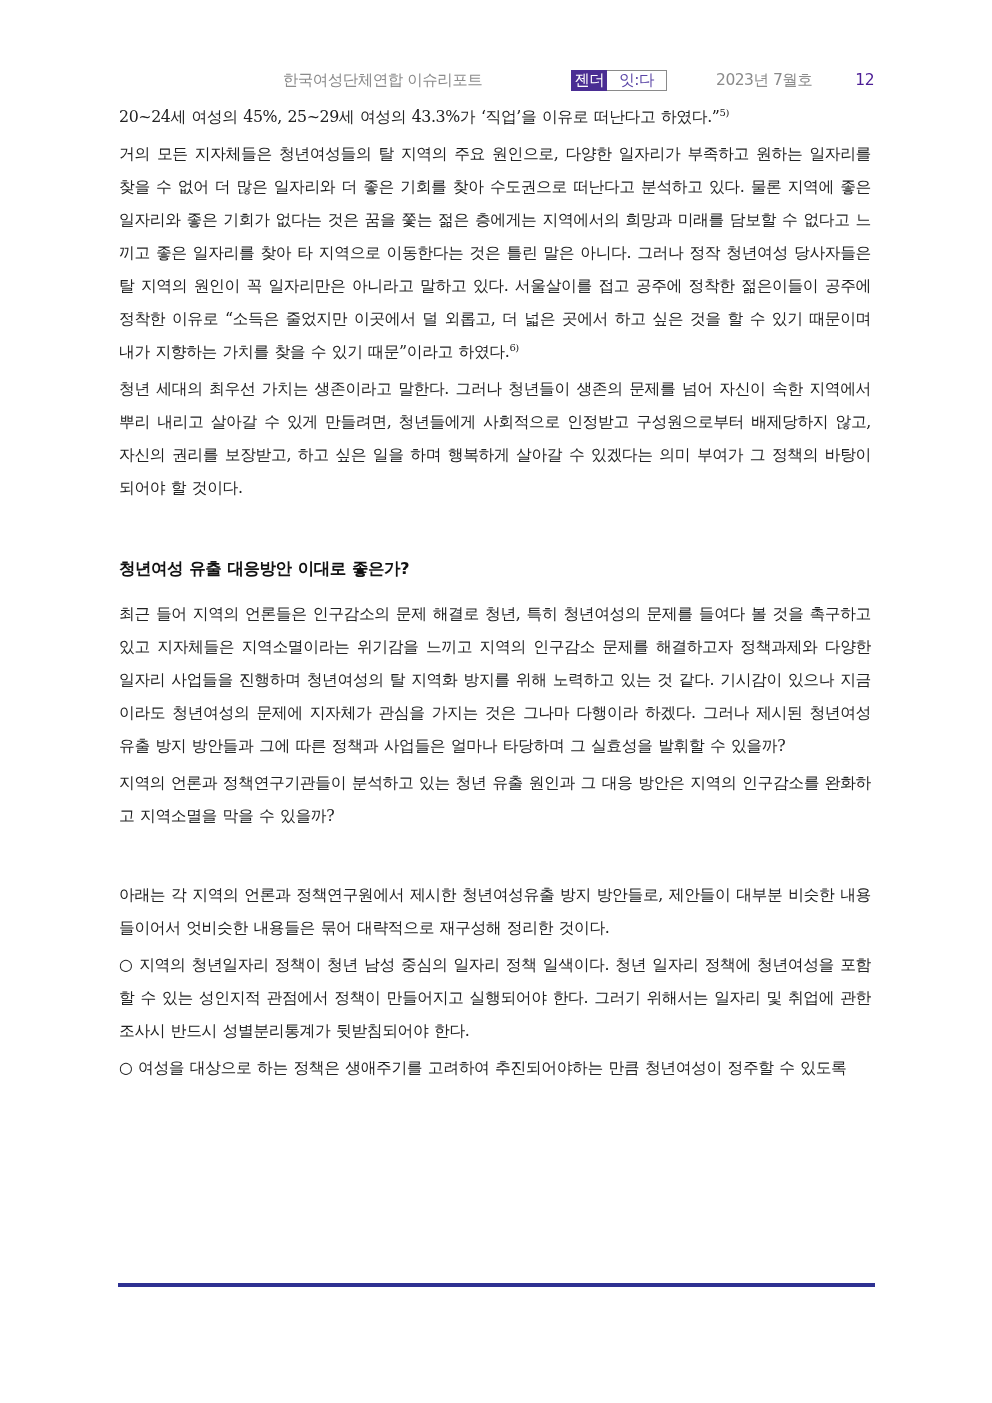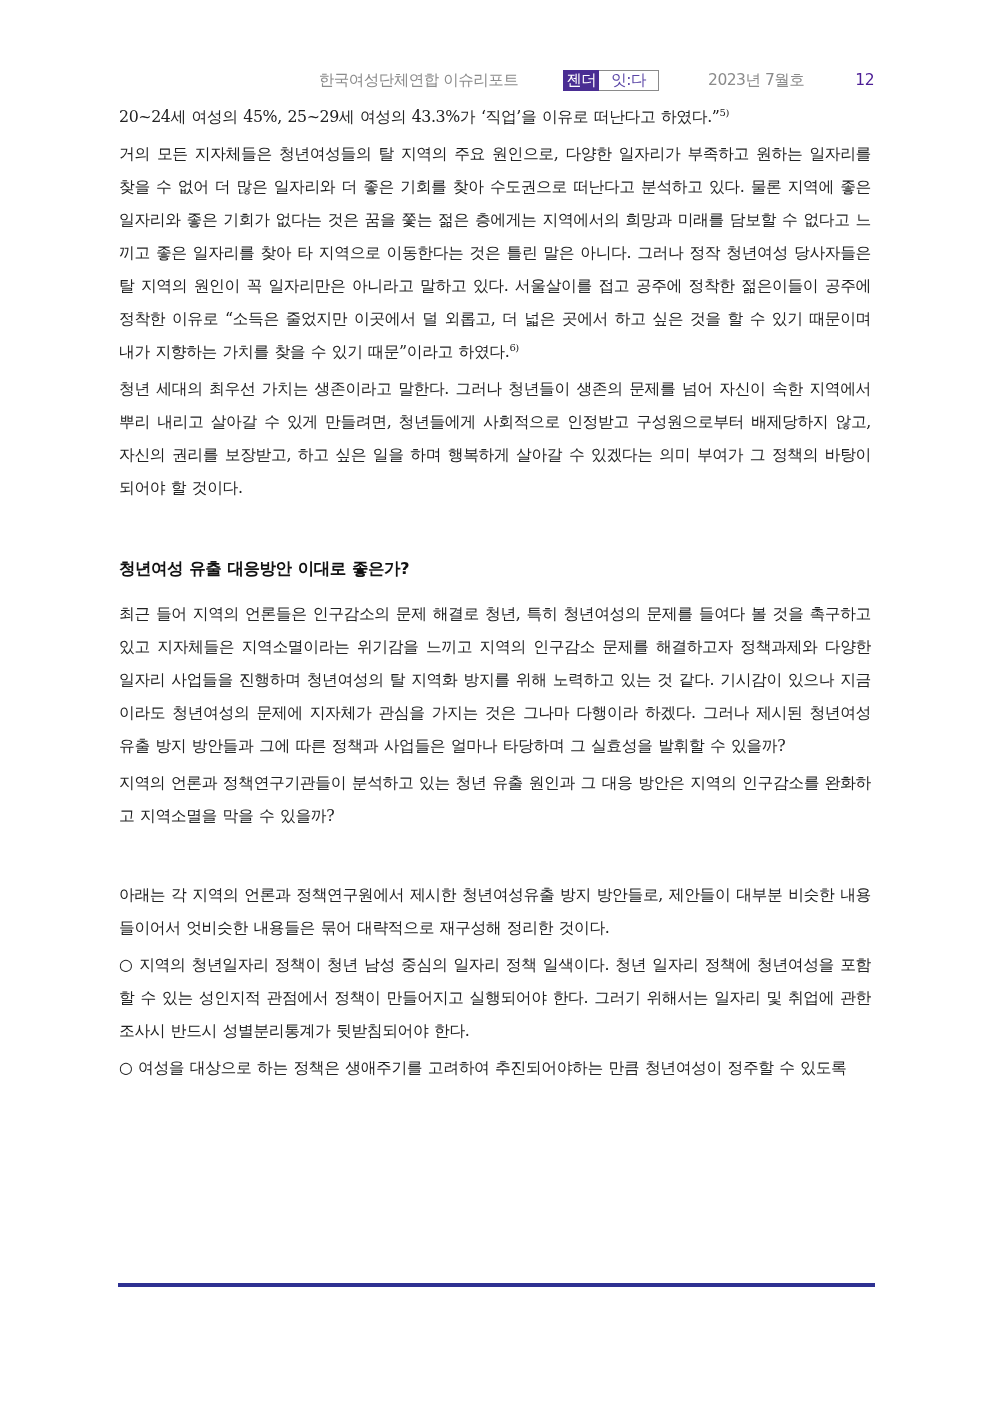--- a/index.html
+++ b/index.html
@@ -3,23 +3,23 @@
 <meta charset="utf-8">
 <style>
   html, body { margin: 0; padding: 0; background: #ffffff; }
   body { width: 992px; height: 1403px; position: relative; overflow: hidden;
          font-family: "DejaVu Serif", "Liberation Serif", serif; color: #222; }
   .header { position: absolute; top: 66px; right: 118px; height: 28px;
             display: flex; align-items: center; font-family: "DejaVu Sans", sans-serif;
             font-size: 15.5px; color: #8a8a8a; letter-spacing: -0.5px; gap: 35px; }
   .header .org { margin-right: 10px; }
   .badge { display: inline-flex; align-items: stretch; height: 21px; margin-right: 14px; }
-  .badge .b1 { background: #4a2d93; color: #fff; padding: 0 3px; line-height: 21px; }
+  .badge .b1 { background: #4a2d93; color: #fff; padding: 0 3px; line-height: 21px; margin-left: 44px; }
   .badge .b2 { border: 1px solid #8a8a8a; border-left: none; color: #5a45a6; padding: 0 12px; line-height: 19px; }
-  .header .date { margin-right: 16px; }
+  .header .date { margin-right: 8px; }
   .header .page { color: #4c1d95; font-weight: normal; }
   .content { position: absolute; left: 119px; top: 100px; width: 752px;
              font-size: 15.8px; line-height: 33px; text-align: justify; letter-spacing: -0.4px; word-spacing: 1px; }
   .content p { margin: 0 0 4px 0; }
   sup { font-size: 10px; vertical-align: 6px; line-height: 0; }
   .h2 { font-family: "DejaVu Sans", sans-serif; font-weight: bold; font-size: 16.5px;
         margin: 48px 0 12px 0 !important; color: #111; letter-spacing: -0.5px; }
   .gap { height: 42px; }
   .footer-line { position: absolute; left: 118px; top: 1283px; width: 757px; height: 4px; background: #2e3192; }
 </style>

